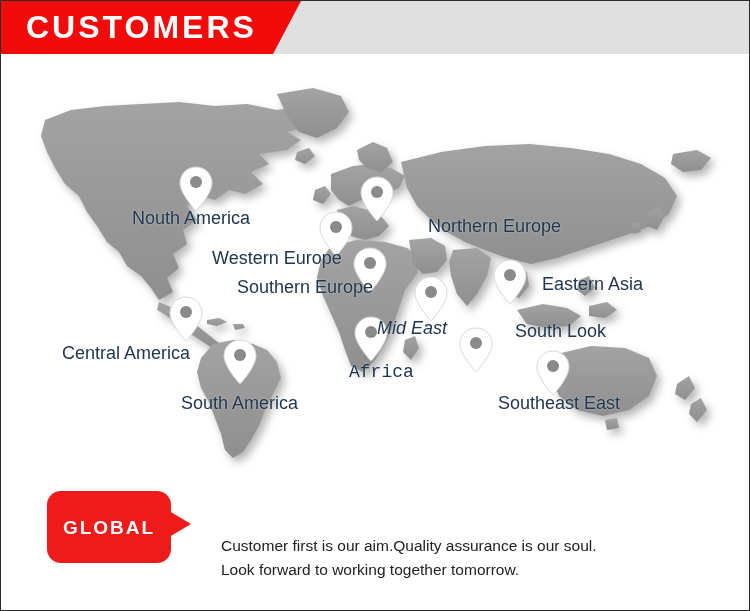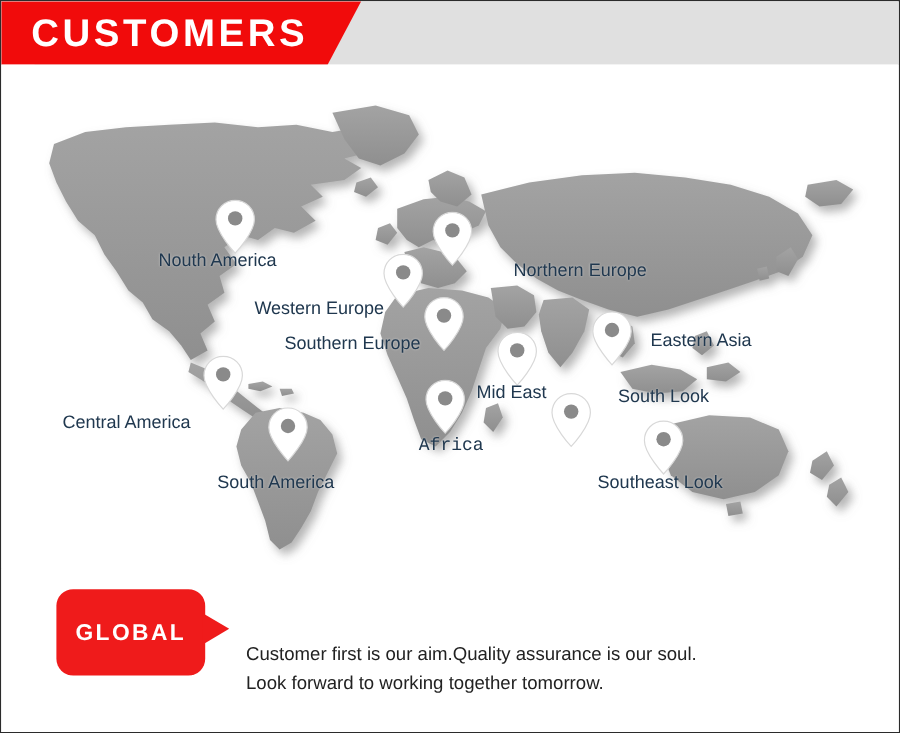--- a/index.html
+++ b/index.html
@@ -43,21 +43,21 @@
   .map-svg { position:absolute; left:0; top:0; width:748px; height:420px; }
 
   .pin {
     position:absolute; width:34px; height:46px;
   }
   .pin svg { display:block; width:34px; height:46px; }
 
   .region-label {
     position:absolute;
     color:#20384f;
-    font-size:15px;
+    font-size:18px;
     white-space:nowrap;
     line-height:18px;
     text-shadow:0 0 2px rgba(255,255,255,.55);
   }
 
   
   .footer {
     position:absolute; left:0; top:473px; width:748px; height:136px;
     background:#ffffff;
   }
@@ -79,21 +79,21 @@
     border-top:13px solid transparent;
     border-bottom:13px solid transparent;
     border-left:22px solid #ef1b1b;
   }
   .tagline {
     position:absolute; left:204px; top:60px;
     color:#222222;
     font-size:15.5px;
     line-height:24px;
   }
-  .tagline div { white-space:nowrap; }
+  .tagline div { white-space:nowrap;margin-left:16px; }
 </style>
 </head>
 <body>
 
 <div class="banner">
   <div class="banner-gray"></div>
   <div class="banner-red"></div>
   <div class="banner-title">CUSTOMERS</div>
 </div>
 
@@ -244,26 +244,26 @@
         <path d="M17 1 C8 1 1 8 1 17 C1 28 17 45 17 45 C17 45 33 28 33 17 C33 8 26 1 17 1 Z" fill="#ffffff" stroke="#d8d8d8" stroke-width="1"></path>
         <circle cx="17" cy="16" r="6" fill="#8a8a8a"></circle>
       </svg>
   </div>
 
   <div class="region-label" style="left:131px; top:155px;">Nouth America</div>
   <div class="region-label" style="left:211px; top:195px;">Western Europe</div>
   <div class="region-label" style="left:236px; top:224px;">Southern Europe</div>
   <div class="region-label" style="left:387px; top:163px;padding-left:40px;">Northern Europe</div>
   <div class="region-label" style="left:541px; top:221px;">Eastern Asia</div>
-  <div class="region-label" style="left:51px;  top:290px;">Central America</div>
-  <div class="region-label" style="left:396px; top:265px;">Mid East</div>
+  <div class="region-label" style="left:61px;  top:290px;">Central America</div>
+  <div class="region-label" style="left:376px; top:265px;font-style:italic;">Mid East</div>
   <div class="region-label" style="left:514px; top:268px;">South Look</div>
   <div class="region-label" style="left:348px; top:309px;font-family:Liberation Mono, monospace;">Africa</div>
   <div class="region-label" style="left:180px; top:340px;">South America</div>
-  <div class="region-label" style="left:497px; top:340px;">Southeast Look</div>
+  <div class="region-label" style="left:497px; top:340px;">Southeast East</div>
 </div>
 
 <div class="footer">
   <div class="badge">
     <span>GLOBAL</span>
   </div>
   <div class="badge-tail"></div>
   <div class="tagline">
     <div>Customer first is our aim.Quality assurance is our soul.</div>
     <div>Look forward to working together tomorrow.</div>

